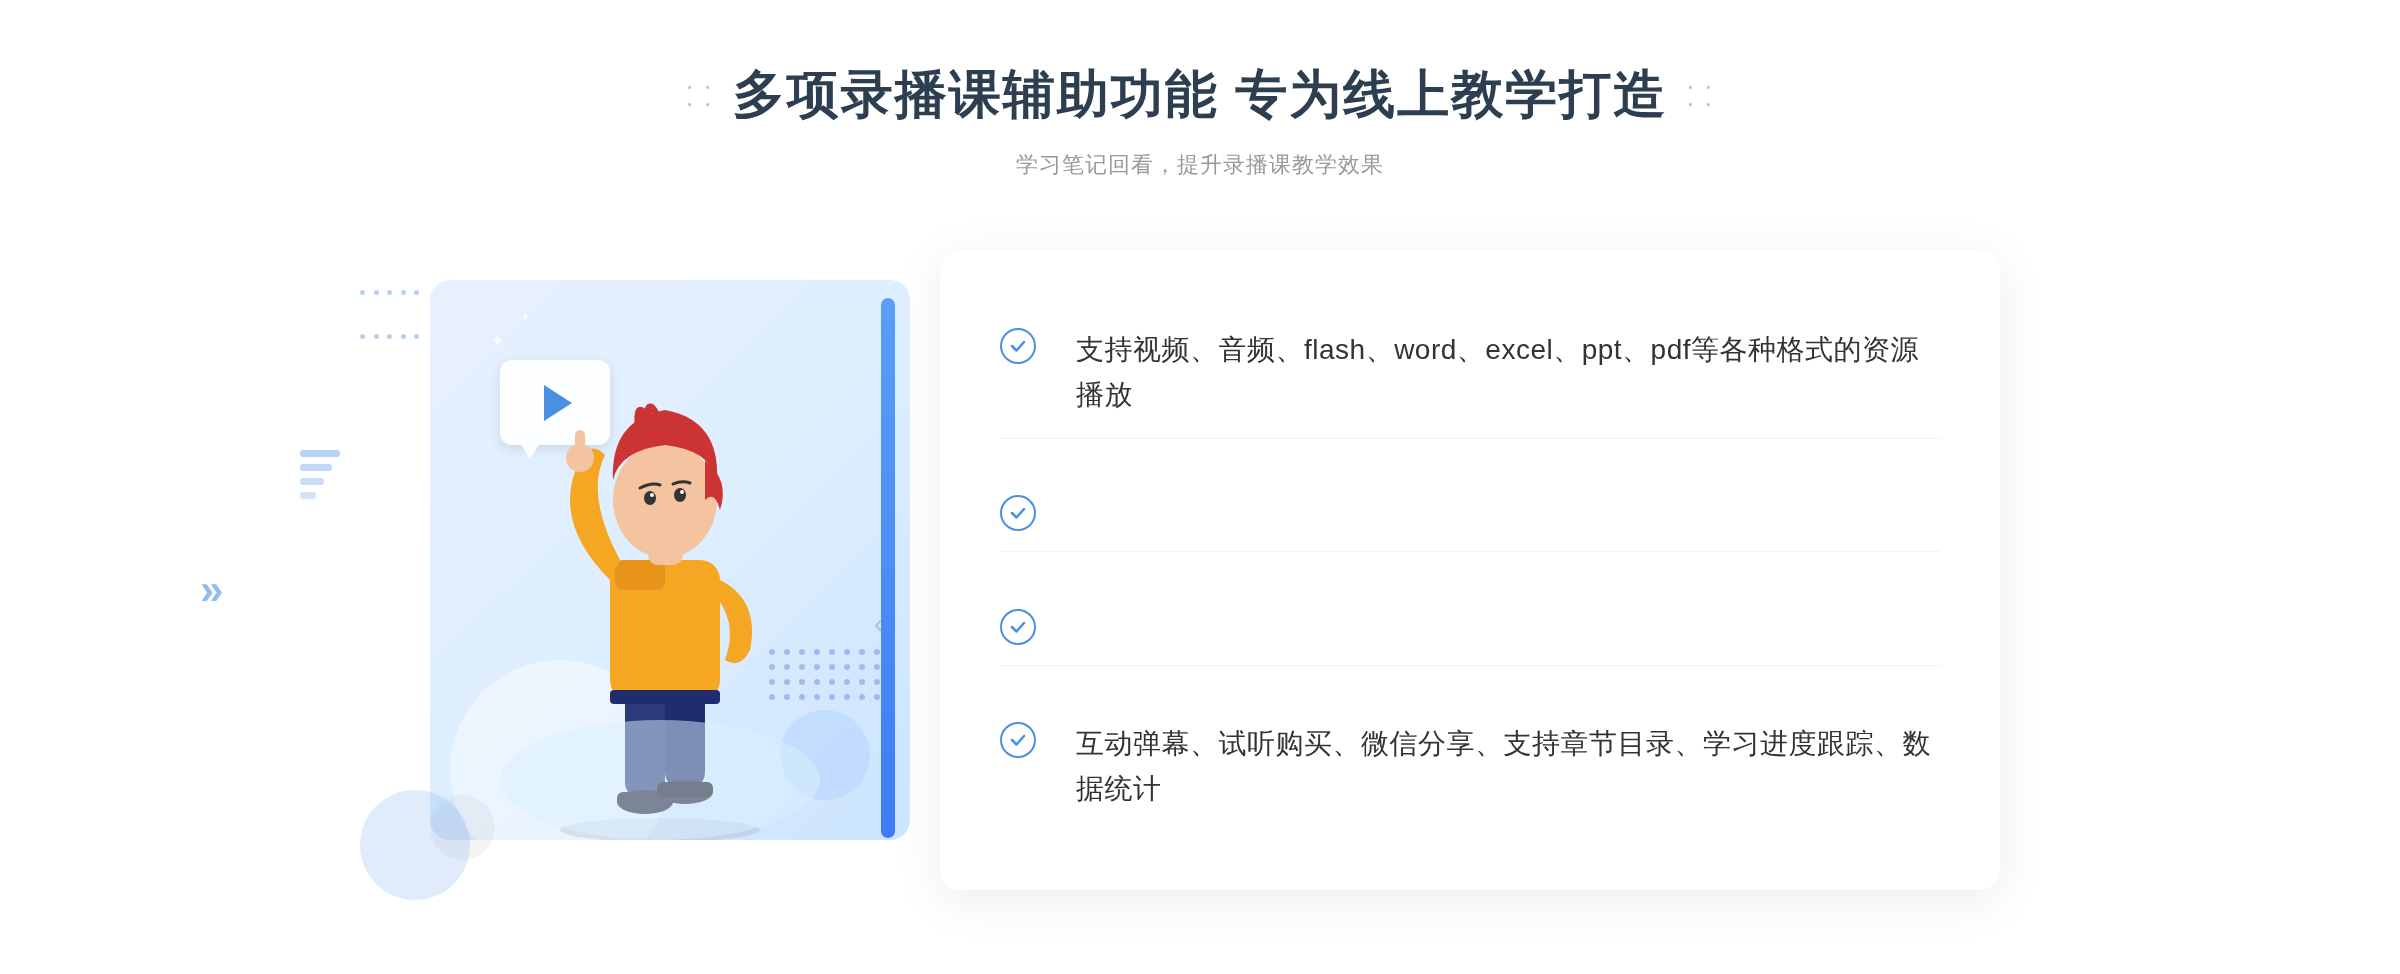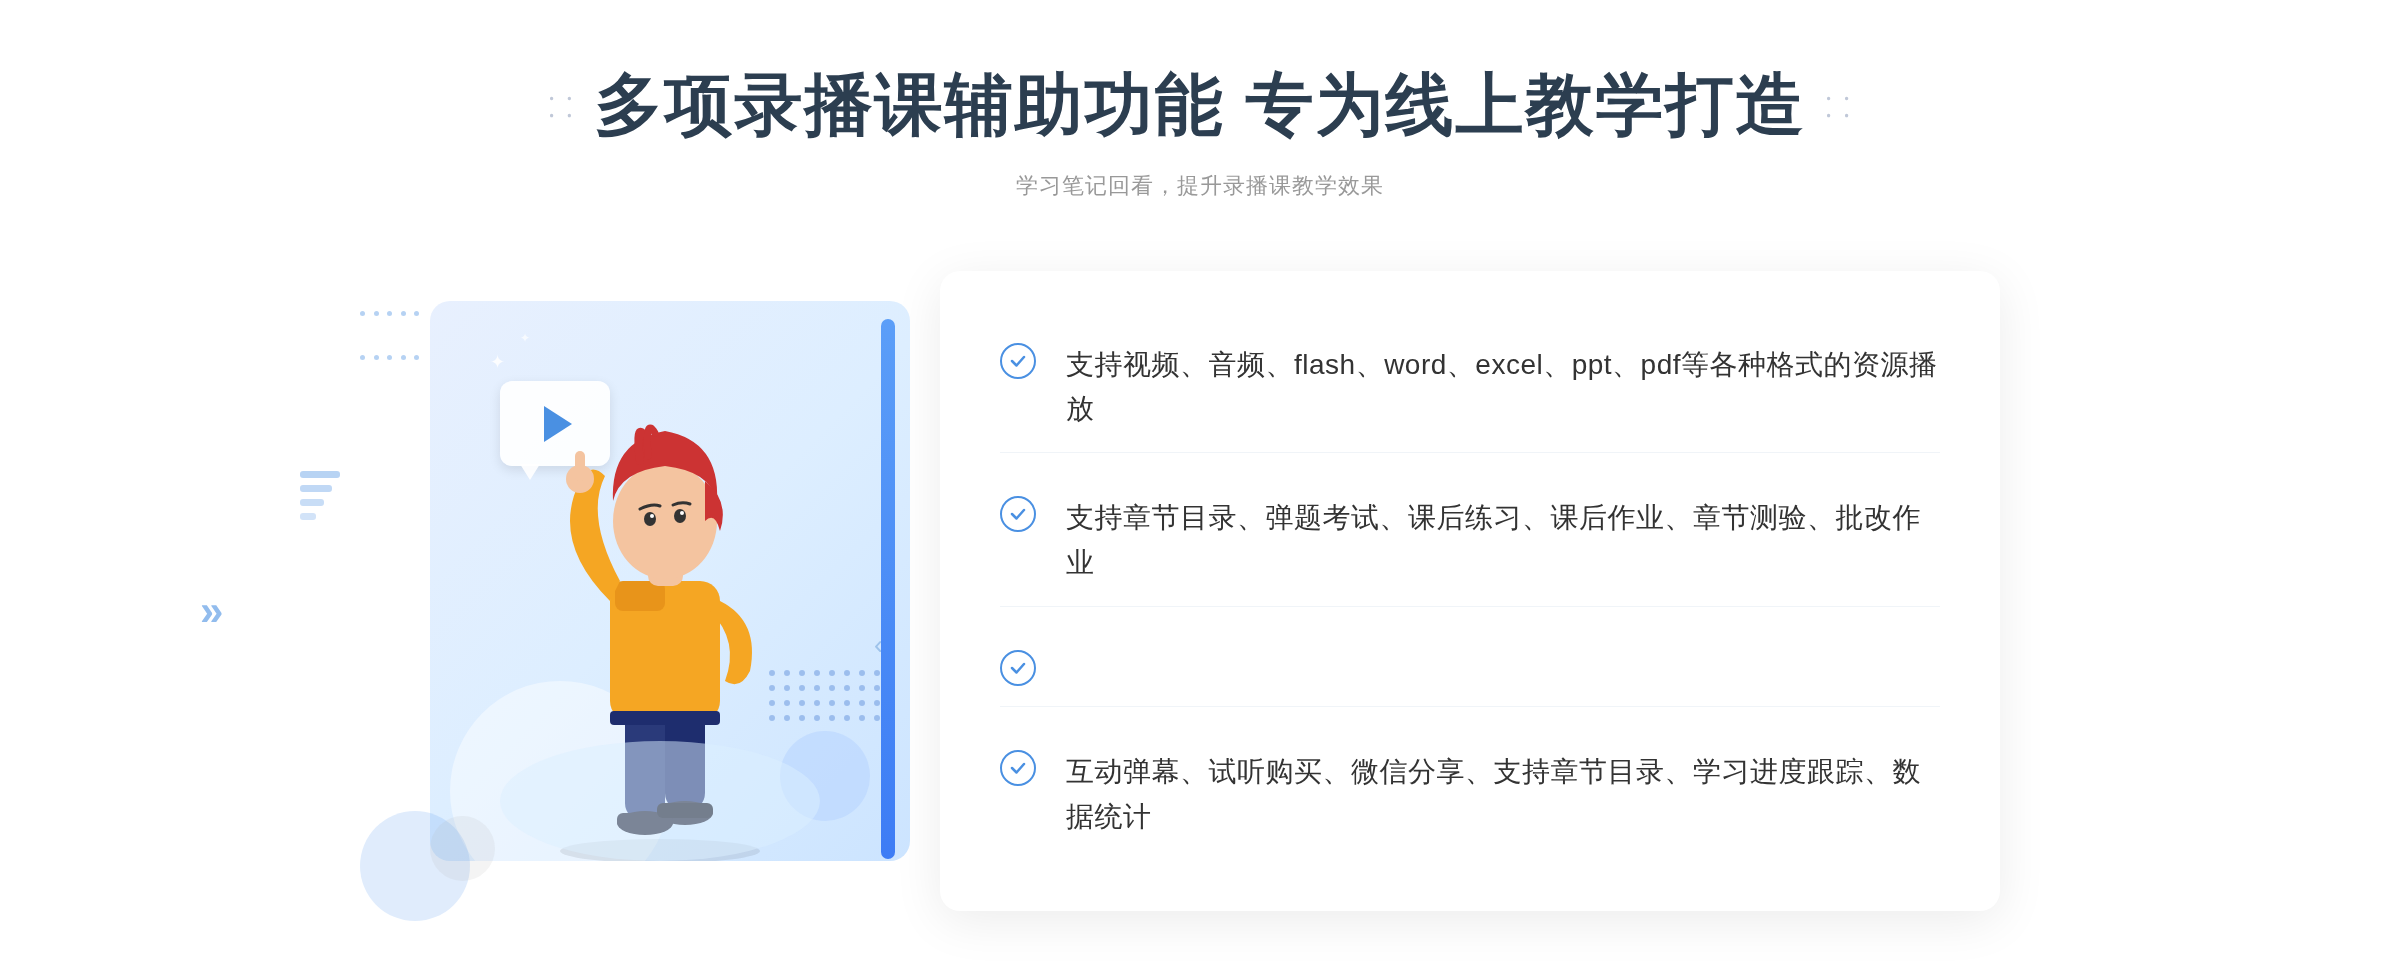--- a/index.html
+++ b/index.html
@@ -38,21 +38,21 @@
       gap: 20px;
     }
 
     .header-decorators {
       display: flex;
       align-items: center;
       gap: 4px;
     }
 
     .main-title {
-      font-size: 68px;
+      font-size: 52px;
       font-weight: 600;
       color: #2c3e50;
       letter-spacing: 2px;
     }
 
     .subtitle {
       font-size: 22px;
       color: #999999;
       text-align: center;
       margin-bottom: 50px;
@@ -122,21 +122,21 @@
       margin-top: 20px;
       height: 640px;
       display: flex;
       flex-direction: column;
       justify-content: space-around;
     }
 
     .feature-item {
       display: flex;
       align-items: flex-start;
-      gap: 30px;
+      gap: 40px;
       padding: 20px 0;
       border-bottom: 1px solid #f0f4f8;
     }
 
     .feature-item:last-child {
       border-bottom: none;
     }
 
     .check-circle {
       width: 36px;
@@ -335,21 +335,20 @@
         </div>
         <span class="feature-text">支持视频、音频、flash、word、excel、ppt、pdf等各种格式的资源播放</span>
       </div>
 
       <div class="feature-item">
         <div class="check-circle">
           <svg width="22" height="22" viewBox="0 0 22 22" fill="none">
             <path d="M5 11 L9.5 15.5 L17 7" stroke="#4a90e2" stroke-width="2.5" stroke-linecap="round" stroke-linejoin="round"></path>
           </svg>
         </div>
-        <span class="feature-text">支持章节目录、弹题考试、课后练习、课后作业、章节测验、批改作业</span>
       </div>
 
       <div class="feature-item">
         <div class="check-circle">
           <svg width="22" height="22" viewBox="0 0 22 22" fill="none">
             <path d="M5 11 L9.5 15.5 L17 7" stroke="#4a90e2" stroke-width="2.5" stroke-linecap="round" stroke-linejoin="round"></path>
           </svg>
         </div>
       </div>
 

